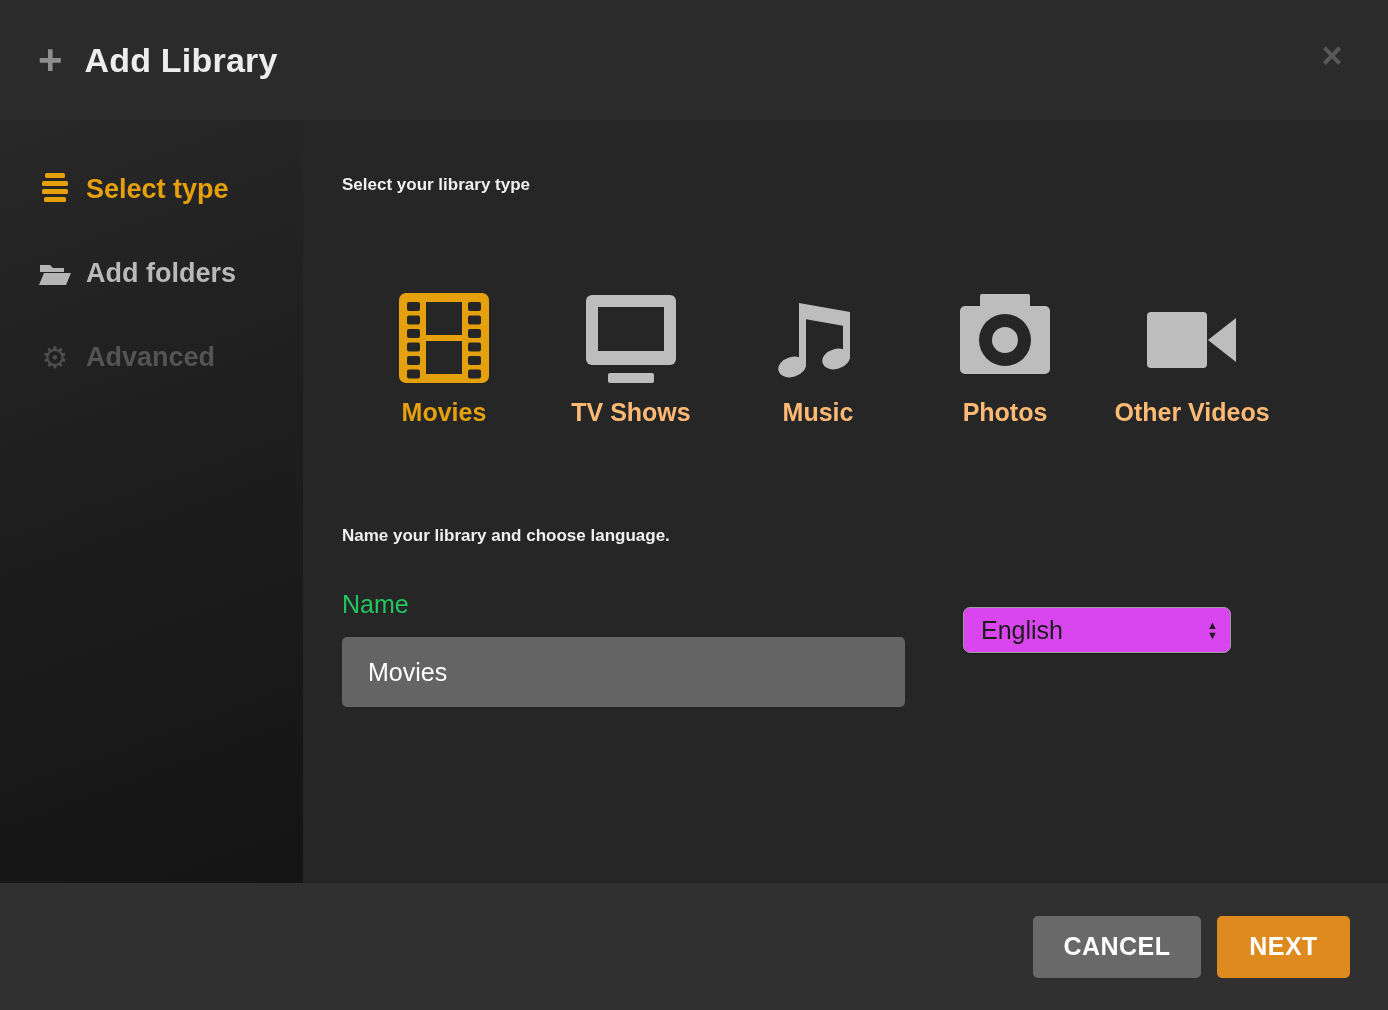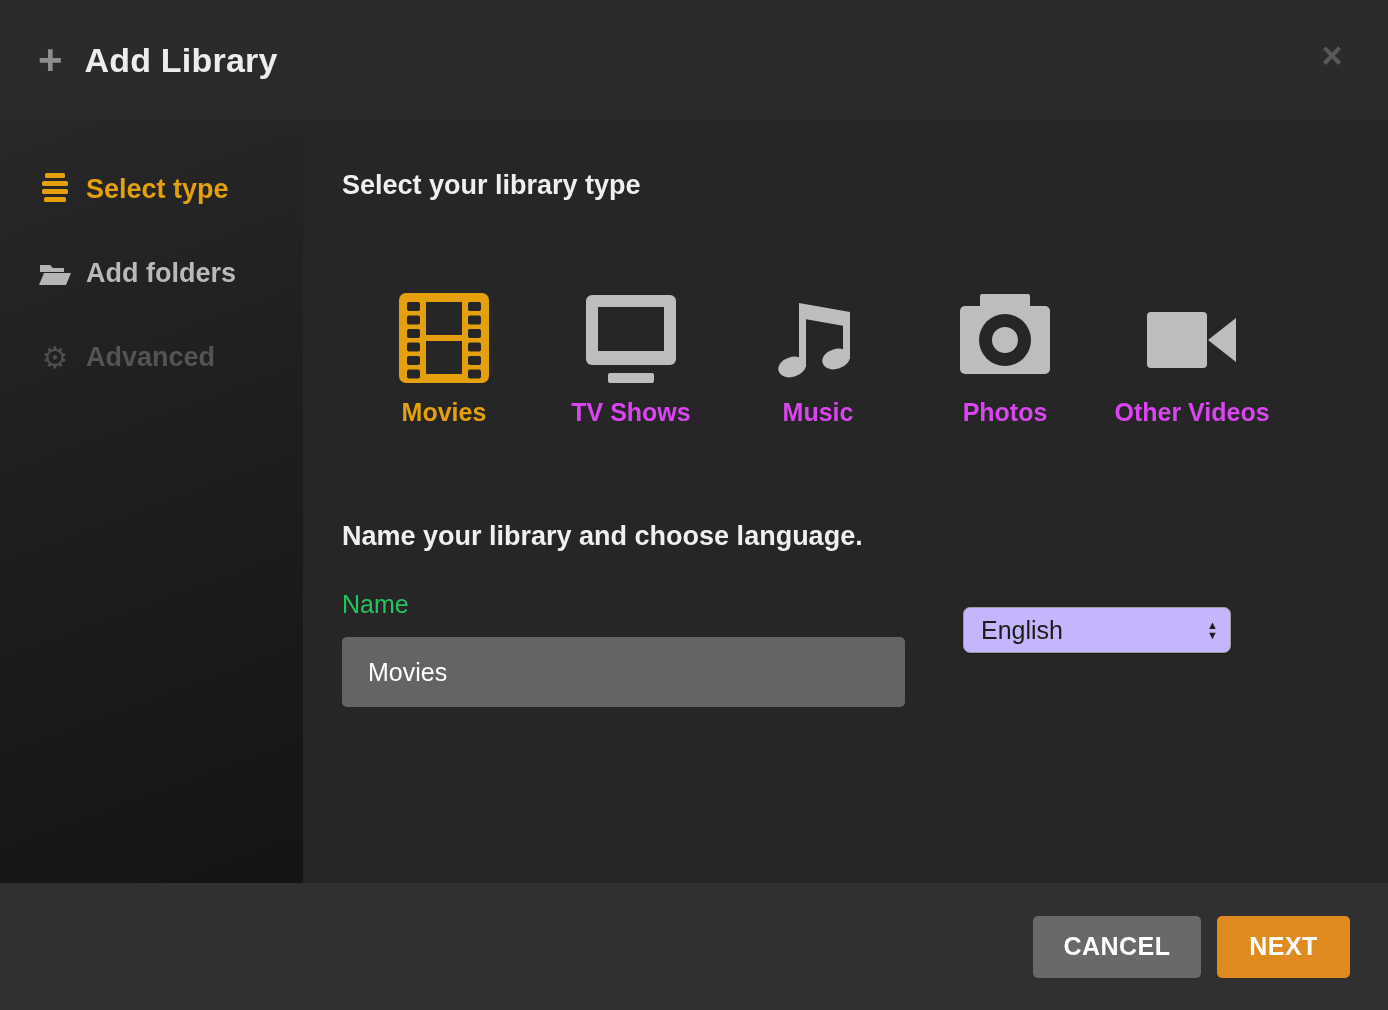--- a/index.html
+++ b/index.html
@@ -48,49 +48,49 @@
   }
   .side-label { font-size: 27px; font-weight: 600; }
   .side-item.active .side-label { color: #e5a00d; }
   .side-item.normal .side-label { color: #b9b9b9; }
   .side-item.disabled { cursor: default; }
   .side-item.disabled .side-label { color: #545454; }
   .gear-glyph { font-size: 30px; color: #4e4e4e; line-height: 1; }
 
   
   .main { flex: 1 1 auto; background: #262626; padding-left: 39px; }
-  .section-heading { font-size: 27px; font-weight: 600; color: #efefef; line-height: 30px; }
+  .section-heading { font-size: 17px; font-weight: 600; color: #efefef; line-height: 30px; }
   .heading-type { margin-top: 50px; }
   .heading-name { margin-top: 94px; }
 
   .type-row { display: flex; gap: 37px; margin-top: 92px; margin-left: 27px; }
   .type-option {
     width: 150px; display: flex; flex-direction: column; align-items: center;
     cursor: pointer;
   }
   .type-option .type-icon { width: 92px; height: 92px; }
   .type-label {
     margin-top: 14px; font-size: 25px; font-weight: 600;
-    color: #d946ef; white-space: nowrap;
+    color: #fdba74; white-space: nowrap;
   }
   .type-option.selected .type-label { color: #e5a00d; }
 
   .form-row { display: flex; margin-top: 38px; }
   .field-label { font-size: 25px; color: #22c55e; line-height: 30px; }
   .name-col { width: 563px; }
   .name-input {
     margin-top: 18px; width: 563px; height: 70px;
     background: #646464; border: none; border-radius: 5px;
     color: #ffffff; font-size: 25px; font-family: inherit;
     padding: 0 26px; outline: none;
   }
   .lang-col { margin-left: 58px; }
   .lang-select {
     margin-top: 18px; width: 268px; height: 46px;
-    background: #c4b5fd; border: 1px solid #9c9c9c; border-radius: 7px;
+    background: #d946ef; border: 1px solid #9c9c9c; border-radius: 7px;
     display: flex; align-items: center; justify-content: space-between;
     padding: 0 12px 0 17px; cursor: pointer;
     box-shadow: 0 1px 1px rgba(0,0,0,0.35);
   }
   .lang-value { color: #1c1c1c; font-size: 25px; }
   .select-arrows { display: flex; flex-direction: column; align-items: center; color: #1c1c1c; }
   .select-arrows span { font-size: 11px; line-height: 10px; }
 
   
   .footer {

